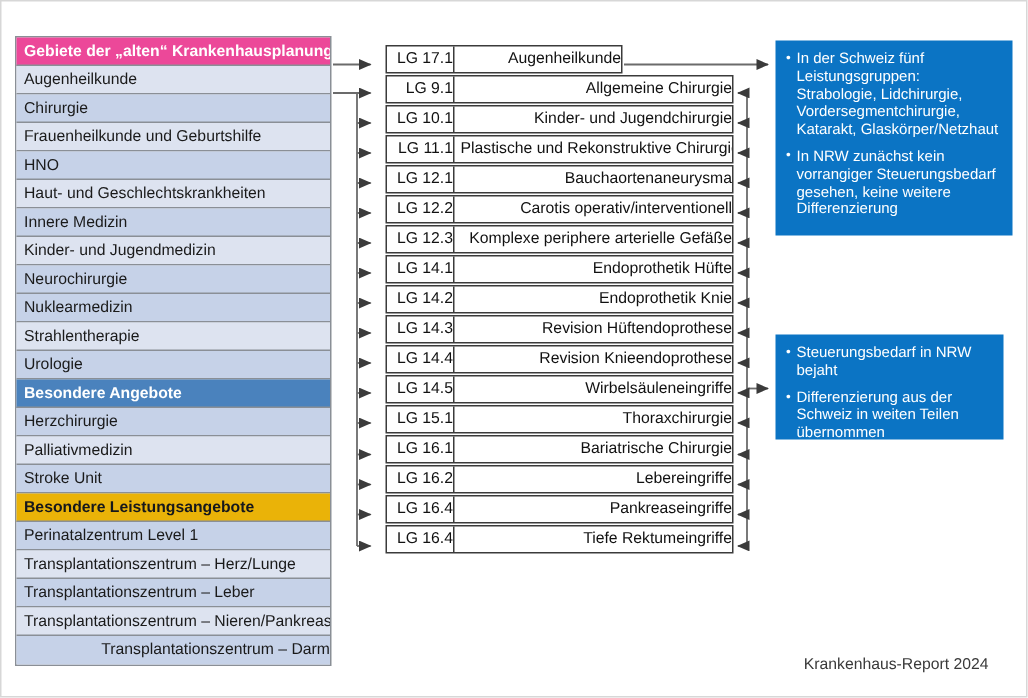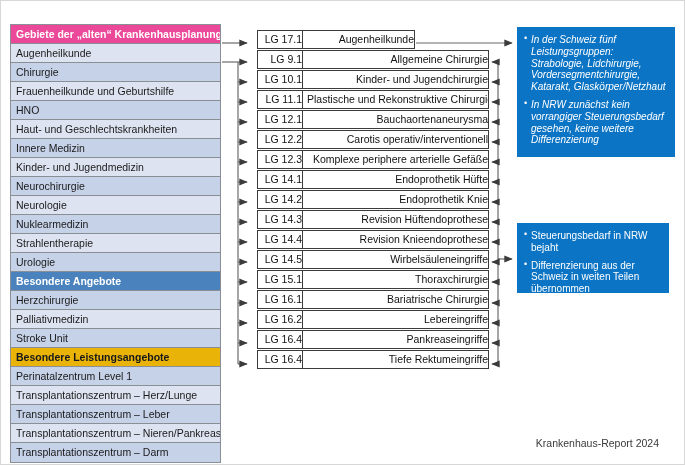--- a/index.html
+++ b/index.html
@@ -25,21 +25,21 @@
     height:19px;line-height:19px;
     box-sizing:border-box;
     border-bottom:1px solid #8a8f96;
     padding-left:5px;
     font-size:10.5px;
     color:#1a1a1a;
     background:#dde3f0;
     white-space:nowrap;
     overflow:hidden;
   }
-  .lrow:last-child{border-bottom:none;}
+  .lrow:last-child{border-bottom:none;text-align:right;}
   .lrow.hdr-main{
     background:#ec4899;color:#ffffff;font-weight:bold;
   }
   .lrow.hdr-sub1{
     background:#4a82bd;color:#ffffff;font-weight:bold;
   }
   .lrow.hdr-sub2{
     background:#eab308;color:#16181c;font-weight:bold;
   }
   .lrow.alt{background:#c6d2e8;}
@@ -78,21 +78,21 @@
   
   .note{
     position:absolute;
     background:#0b74c4;
     color:#ffffff;
     font-size:10px;
     line-height:11.8px;
     box-sizing:border-box;
     padding:7px 8px 7px 7px;
   }
-  #note-1{left:516px;top:26px;width:158px;height:130px;font-style:italic;}
+  #note-1{left:516px;top:26px;width:158px;height:130px;}
   #note-2{left:516px;top:222px;width:152px;height:70px;}
   .note ul{margin:0;padding:0;list-style:none;}
   .note li{
     position:relative;
     padding-left:7px;
     margin-bottom:6px;
   }
   .note li:last-child{margin-bottom:0;}
   .note li:before{
     content:"\2022";
@@ -169,21 +169,20 @@
   <div id="left-col">
       <div class="lrow hdr-main">Gebiete der „alten“ Krankenhausplanung</div>
       <div class="lrow">Augenheilkunde</div>
       <div class="lrow alt">Chirurgie</div>
       <div class="lrow">Frauenheilkunde und Geburtshilfe</div>
       <div class="lrow alt">HNO</div>
       <div class="lrow">Haut- und Geschlechtskrankheiten</div>
       <div class="lrow alt">Innere Medizin</div>
       <div class="lrow">Kinder- und Jugendmedizin</div>
       <div class="lrow alt">Neurochirurgie</div>
-      <div class="lrow">Neurologie</div>
       <div class="lrow alt">Nuklearmedizin</div>
       <div class="lrow">Strahlentherapie</div>
       <div class="lrow alt">Urologie</div>
       <div class="lrow hdr-sub1">Besondere Angebote</div>
       <div class="lrow alt">Herzchirurgie</div>
       <div class="lrow">Palliativmedizin</div>
       <div class="lrow alt">Stroke Unit</div>
       <div class="lrow hdr-sub2">Besondere Leistungsangebote</div>
       <div class="lrow alt">Perinatalzentrum Level 1</div>
       <div class="lrow">Transplantationszentrum – Herz/Lunge</div>

